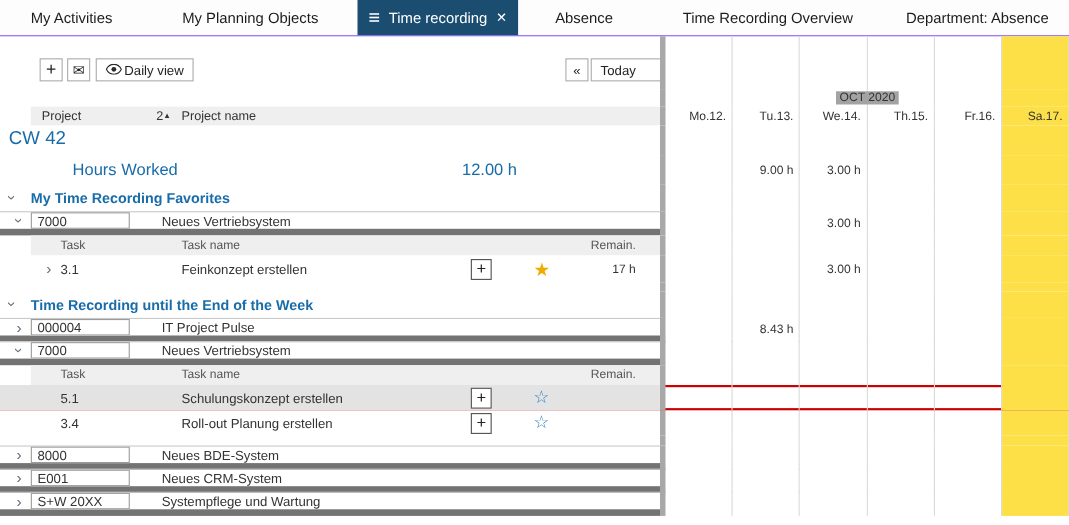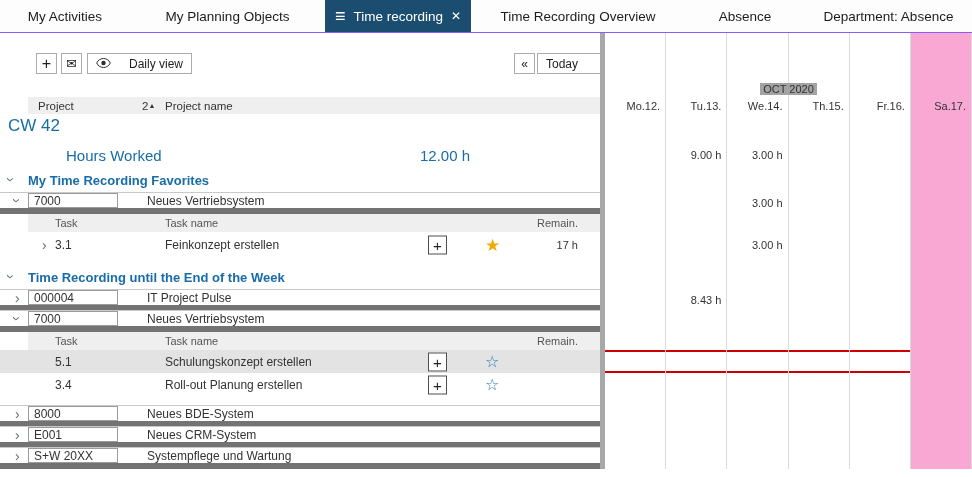--- a/index.html
+++ b/index.html
@@ -13,27 +13,27 @@
   .tab.active{background:#1b4d71;color:#fff;}
   .hamburger{font-size:18px;line-height:1;}
   .closex{font-size:12px;line-height:1;}
   
   .content{height:444px;display:flex;flex-direction:column;}
   .row{display:flex;flex:0 0 auto;position:relative;}
   .row.stack{margin-top:-1px;}
   .left{flex:0 0 600px;position:relative;}
   .days{flex:1 1 auto;display:flex;border-left:5px solid #a8a8a8;position:relative;}
   .day-cell{flex:1 1 0;border-right:1px solid #dadada;font-size:11px;color:#333;display:flex;align-items:center;justify-content:flex-end;padding-right:5px;overflow:hidden;}
-  .day-cell:last-child{background:#f9a8d4;}
+  .day-cell:last-child{background:#fde047;}
   
   .btn{position:absolute;top:20px;height:21px;border:1px solid #ababab;background:#fff;display:inline-flex;align-items:center;font-size:12px;color:#222;cursor:pointer;font-family:inherit;}
   .icon-btn{width:21px;justify-content:center;}
   .plus-glyph{font-size:16px;line-height:1;}
   .env-glyph{font-size:13px;line-height:1;}
-  .text-btn{padding:0 8px;gap:18px;}
+  .text-btn{padding:0 8px;gap:2px;}
   
   .month-label{position:absolute;left:0;right:0;top:50%;transform:translateY(-50%);text-align:center;font-size:11px;z-index:1;}
   .month-label span{background:#a3a3a3;padding:0 3px;}
   .proj-header{position:absolute;left:28px;right:0;top:0;bottom:0;background:#efefef;font-size:11.5px;color:#333;text-align:right;}
   .ph-project{position:absolute;left:10px;top:50%;transform:translateY(-50%);}
   .ph-sort{position:absolute;left:114px;top:50%;transform:translateY(-50%);}
   .tri{font-size:7px;vertical-align:2px;}
   .ph-name{position:absolute;left:137px;top:50%;transform:translateY(-50%);}
   
   .cw-label{position:absolute;left:8px;top:2px;font-size:17px;color:#176ca9;text-align:right;}
@@ -76,25 +76,25 @@
         <span>My Activities</span>
       </div>
     <div class="tab t2">
         <span>My Planning Objects</span>
       </div>
     <div class="tab t3 active">
       <span class="hamburger">≡</span>
       <span>Time recording</span>
       <span class="closex">✕</span>
     </div>
+    <div class="tab t5">
+        <span>Absence</span>
+      </div>
     <div class="tab t4">
         <span>Time Recording Overview</span>
-      </div>
-    <div class="tab t5">
-        <span>Absence</span>
       </div>
     <div class="tab t6">
         <span>Department: Absence</span>
       </div>
   </div>
 
   <div class="content">
 
     <div class="row" style="height:48px">
       <div class="left">

